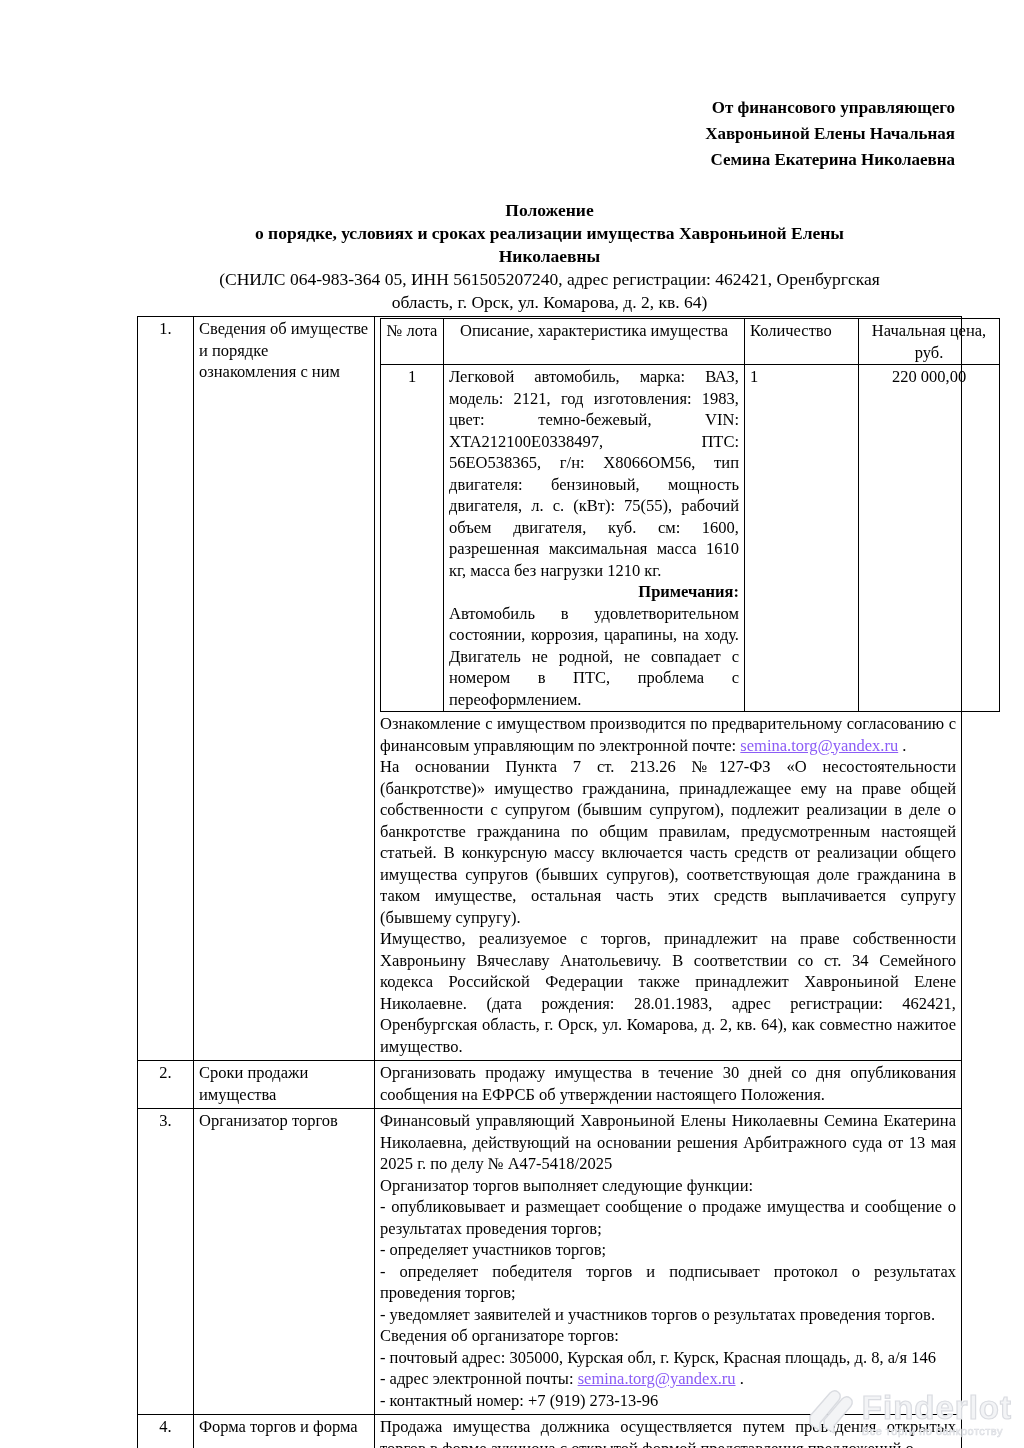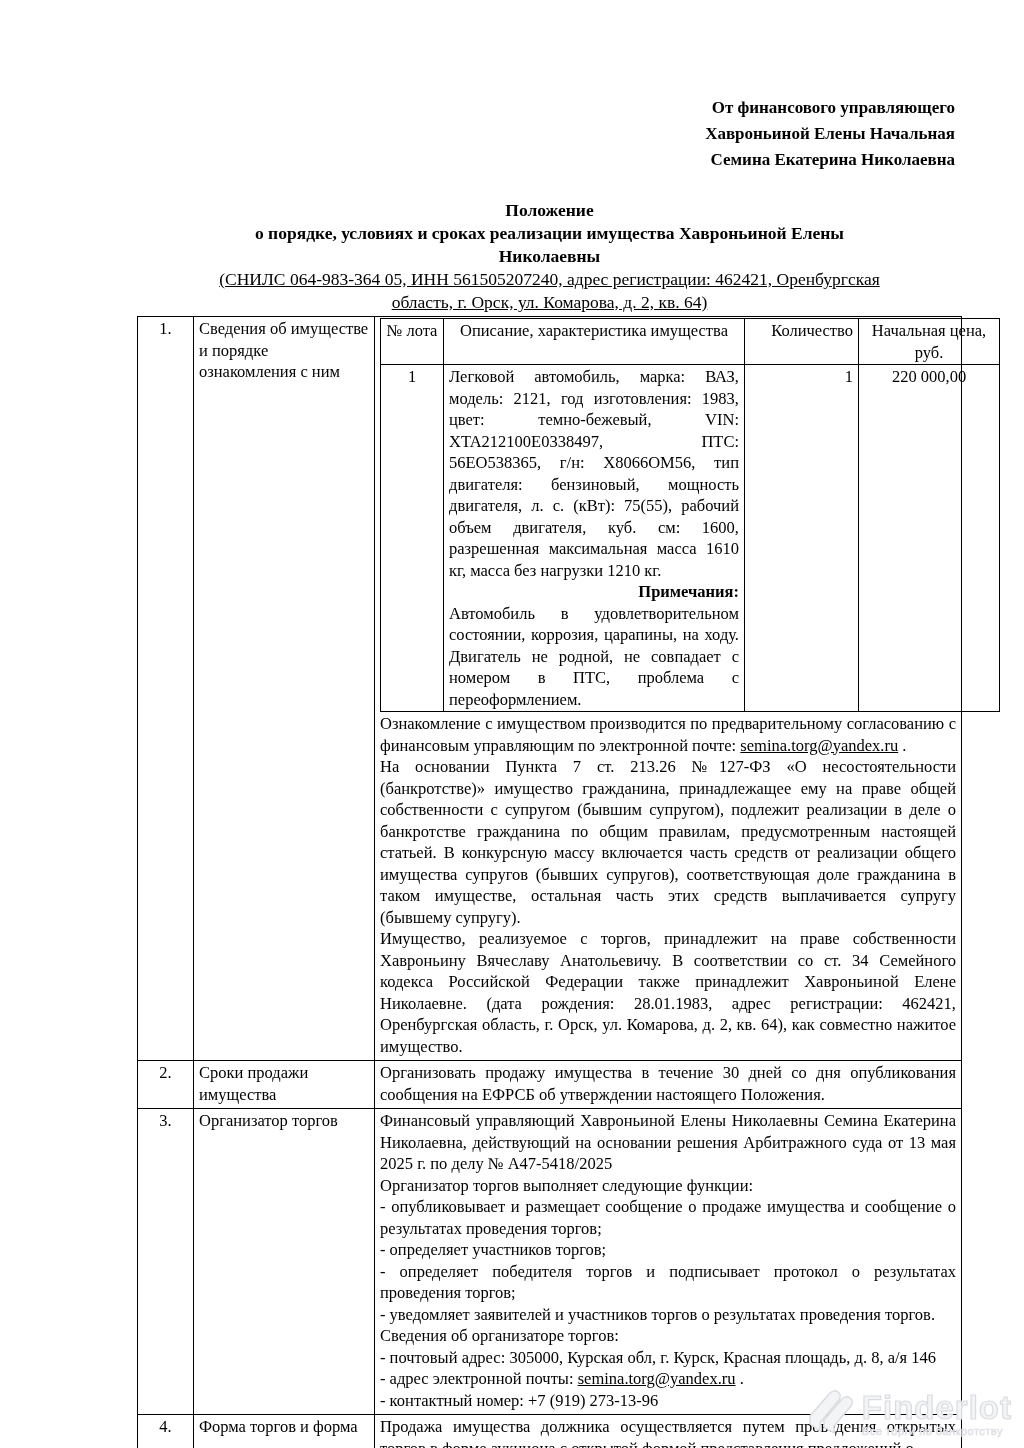--- a/index.html
+++ b/index.html
@@ -24,21 +24,21 @@
     line-height: 26px;
     font-weight: bold;
   }
   
   .title-block {
     margin-top: 26px;
     text-align: center;
     line-height: 23px;
   }
   .title-bold { font-weight: bold; font-size: 17.5px; }
-  .title-sub  { font-size: 17.5px; text-decoration: underline; }
+  .title-sub  { font-size: 17.5px; }
 
   
   table.outer {
     border-collapse: collapse;
     width: 825px;
     margin-top: 2px;
     table-layout: fixed;
   }
   table.outer > tbody > tr > td {
     border: 1.5px solid #000;
@@ -60,29 +60,29 @@
   }
   table.inner td {
     border: 1.5px solid #000;
     vertical-align: top;
     font-size: 16.5px;
     line-height: 21.5px;
     padding: 1px 5px;
   }
   td.col-lotno { width: 52px; text-align: center; }
   td.col-desc  { width: 290px; }
-  td.col-qty   { width: 103px; text-align: right; }
+  td.col-qty   { width: 103px; text-align: left; }
   td.col-price { width: 130px; text-align: center; }
   .hdr { text-align: center; }
 
   .just { text-align: justify; }
   .notes-title { text-align: right; font-weight: bold; }
   p.docp { margin: 0; }
   .line { text-align: justify; }
-  a.link { color: #000000; text-decoration: underline; cursor: pointer; }
+  a.link { color: #8b5cf6; text-decoration: underline; cursor: pointer; }
 
   
   .watermark {
     position: absolute;
     right: 12px;
     bottom: 6px;
     display: flex;
     align-items: center;
     gap: 4px;
     user-select: none;

